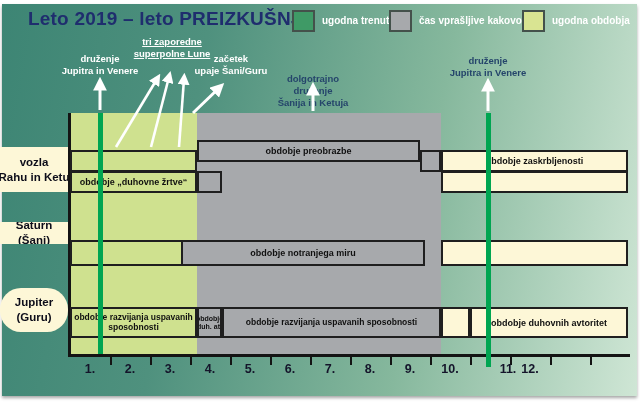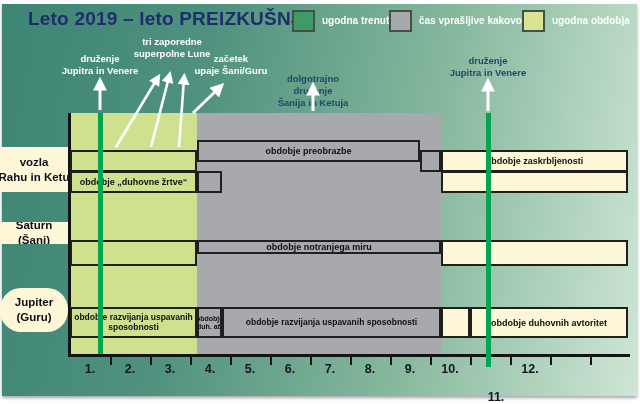--- a/index.html
+++ b/index.html
@@ -48,21 +48,21 @@
 
   <div class="legend-box" style="left:292px;background:#3f9a66;"></div>
   <div class="legend-label" style="left:322px;">ugodna trenutka</div>
   <div class="legend-box" style="left:389px;background:#a7a9ac;"></div>
   <div class="legend-label" style="left:419px;">čas vprašljive kakovosti</div>
   <div class="legend-box" style="left:522px;background:#d9e492;"></div>
   <div class="legend-label" style="left:552px;text-align:right;">ugodna obdobja</div>
 
   <div class="ann white" style="left:100px;top:53px;">druženje
 Jupitra in Venere</div>
-  <div class="ann white" style="left:172px;top:36px;">tri zaporedne
+  <div class="ann white" style="left:172px;top:36px;text-decoration:underline;">tri zaporedne
 superpolne Lune</div>
   <div class="ann white" style="left:231px;top:53px;">začetek
 upaje Šani/Guru</div>
   <div class="ann navy" style="left:313px;top:48px;margin-top:25px;">dolgotrajno
 druženje
 Šanija in Ketuja</div>
   <div class="ann navy" style="left:488px;top:55px;">druženje
 Jupitra in Venere</div>
 
   <div class="band greenband" style="left:70px;width:127px;"></div>
@@ -89,42 +89,42 @@
       <span class="month" style="left: 90px;">1.</span>
       <span class="month" style="left: 130px;">2.</span>
       <span class="month" style="left: 170px;">3.</span>
       <span class="month" style="left: 210px;">4.</span>
       <span class="month" style="left: 250px;">5.</span>
       <span class="month" style="left: 290px;">6.</span>
       <span class="month" style="left: 330px;">7.</span>
       <span class="month" style="left: 370px;">8.</span>
       <span class="month" style="left: 410px;">9.</span>
       <span class="month" style="left: 450px;">10.</span>
-      <span class="month" style="left: 496px; margin-top: 28px;">11.</span>
+      <span class="month" style="left: 508px;">11.</span>
       <span class="month" style="left: 530px;">12.</span>
     </div>
 
   <div class="rowlabel" style="top:147px;height:45px;">vozla
 (Rahu in Ketu)</div>
   <div class="rowlabel" style="top:222px;height:22px;">Saturn
 (Šani)</div>
   <div class="rowlabel" style="top:288px;height:44px;border-radius:21px;">Jupiter
 (Guru)</div>
 
   <div class="bar fill-green" style="left:70px;top:150px;width:127px;height:22px;"></div>
   <div class="bar fill-gray" style="left:197px;top:140px;width:223px;height:22px;">obdobje preobrazbe</div>
   <div class="bar fill-gray" style="left:420px;top:150px;width:21px;height:22px;"></div>
   <div class="bar fill-cream" style="left:441px;top:150px;width:187px;height:22px;">obdobje zaskrbljenosti</div>
 
   <div class="bar fill-green" style="left:70px;top:171px;width:127px;height:22px;">obdobje „duhovne žrtve“</div>
   <div class="bar fill-gray" style="left:197px;top:171px;width:25px;height:22px;"></div>
   <div class="bar fill-cream" style="left:441px;top:171px;width:187px;height:22px;"></div>
 
   <div class="bar fill-green" style="left:70px;top:240px;width:127px;height:26px;"></div>
-  <div class="bar fill-gray" style="left:197px;top:240px;width:244px;height:14px;">obdobje notranjega miru</div>
+  <div class="bar fill-gray" style="left:181px;top:240px;width:244px;height:26px;">obdobje notranjega miru</div>
   <div class="bar fill-cream" style="left:441px;top:240px;width:187px;height:26px;"></div>
 
   <div class="bar fill-green wrap" style="left:70px;top:307px;width:127px;height:31px;">obdobje razvijanja uspavanih sposobnosti</div>
   <div class="bar fill-gray tiny" style="left:197px;top:307px;width:25px;height:31px;">obdobje duh. at.</div>
   <div class="bar fill-gray wrap" style="left:222px;top:307px;width:219px;height:31px;">obdobje razvijanja uspavanih sposobnosti</div>
   <div class="bar fill-cream" style="left:441px;top:307px;width:29px;height:31px;"></div>
   <div class="bar fill-cream" style="left:470px;top:307px;width:158px;height:31px;">obdobje duhovnih avtoritet</div>
 
   <div class="moment" style="left:98px;top:113px;height:241px;"></div>
   <div class="moment" style="left:486px;top:113px;height:254px;"></div>

